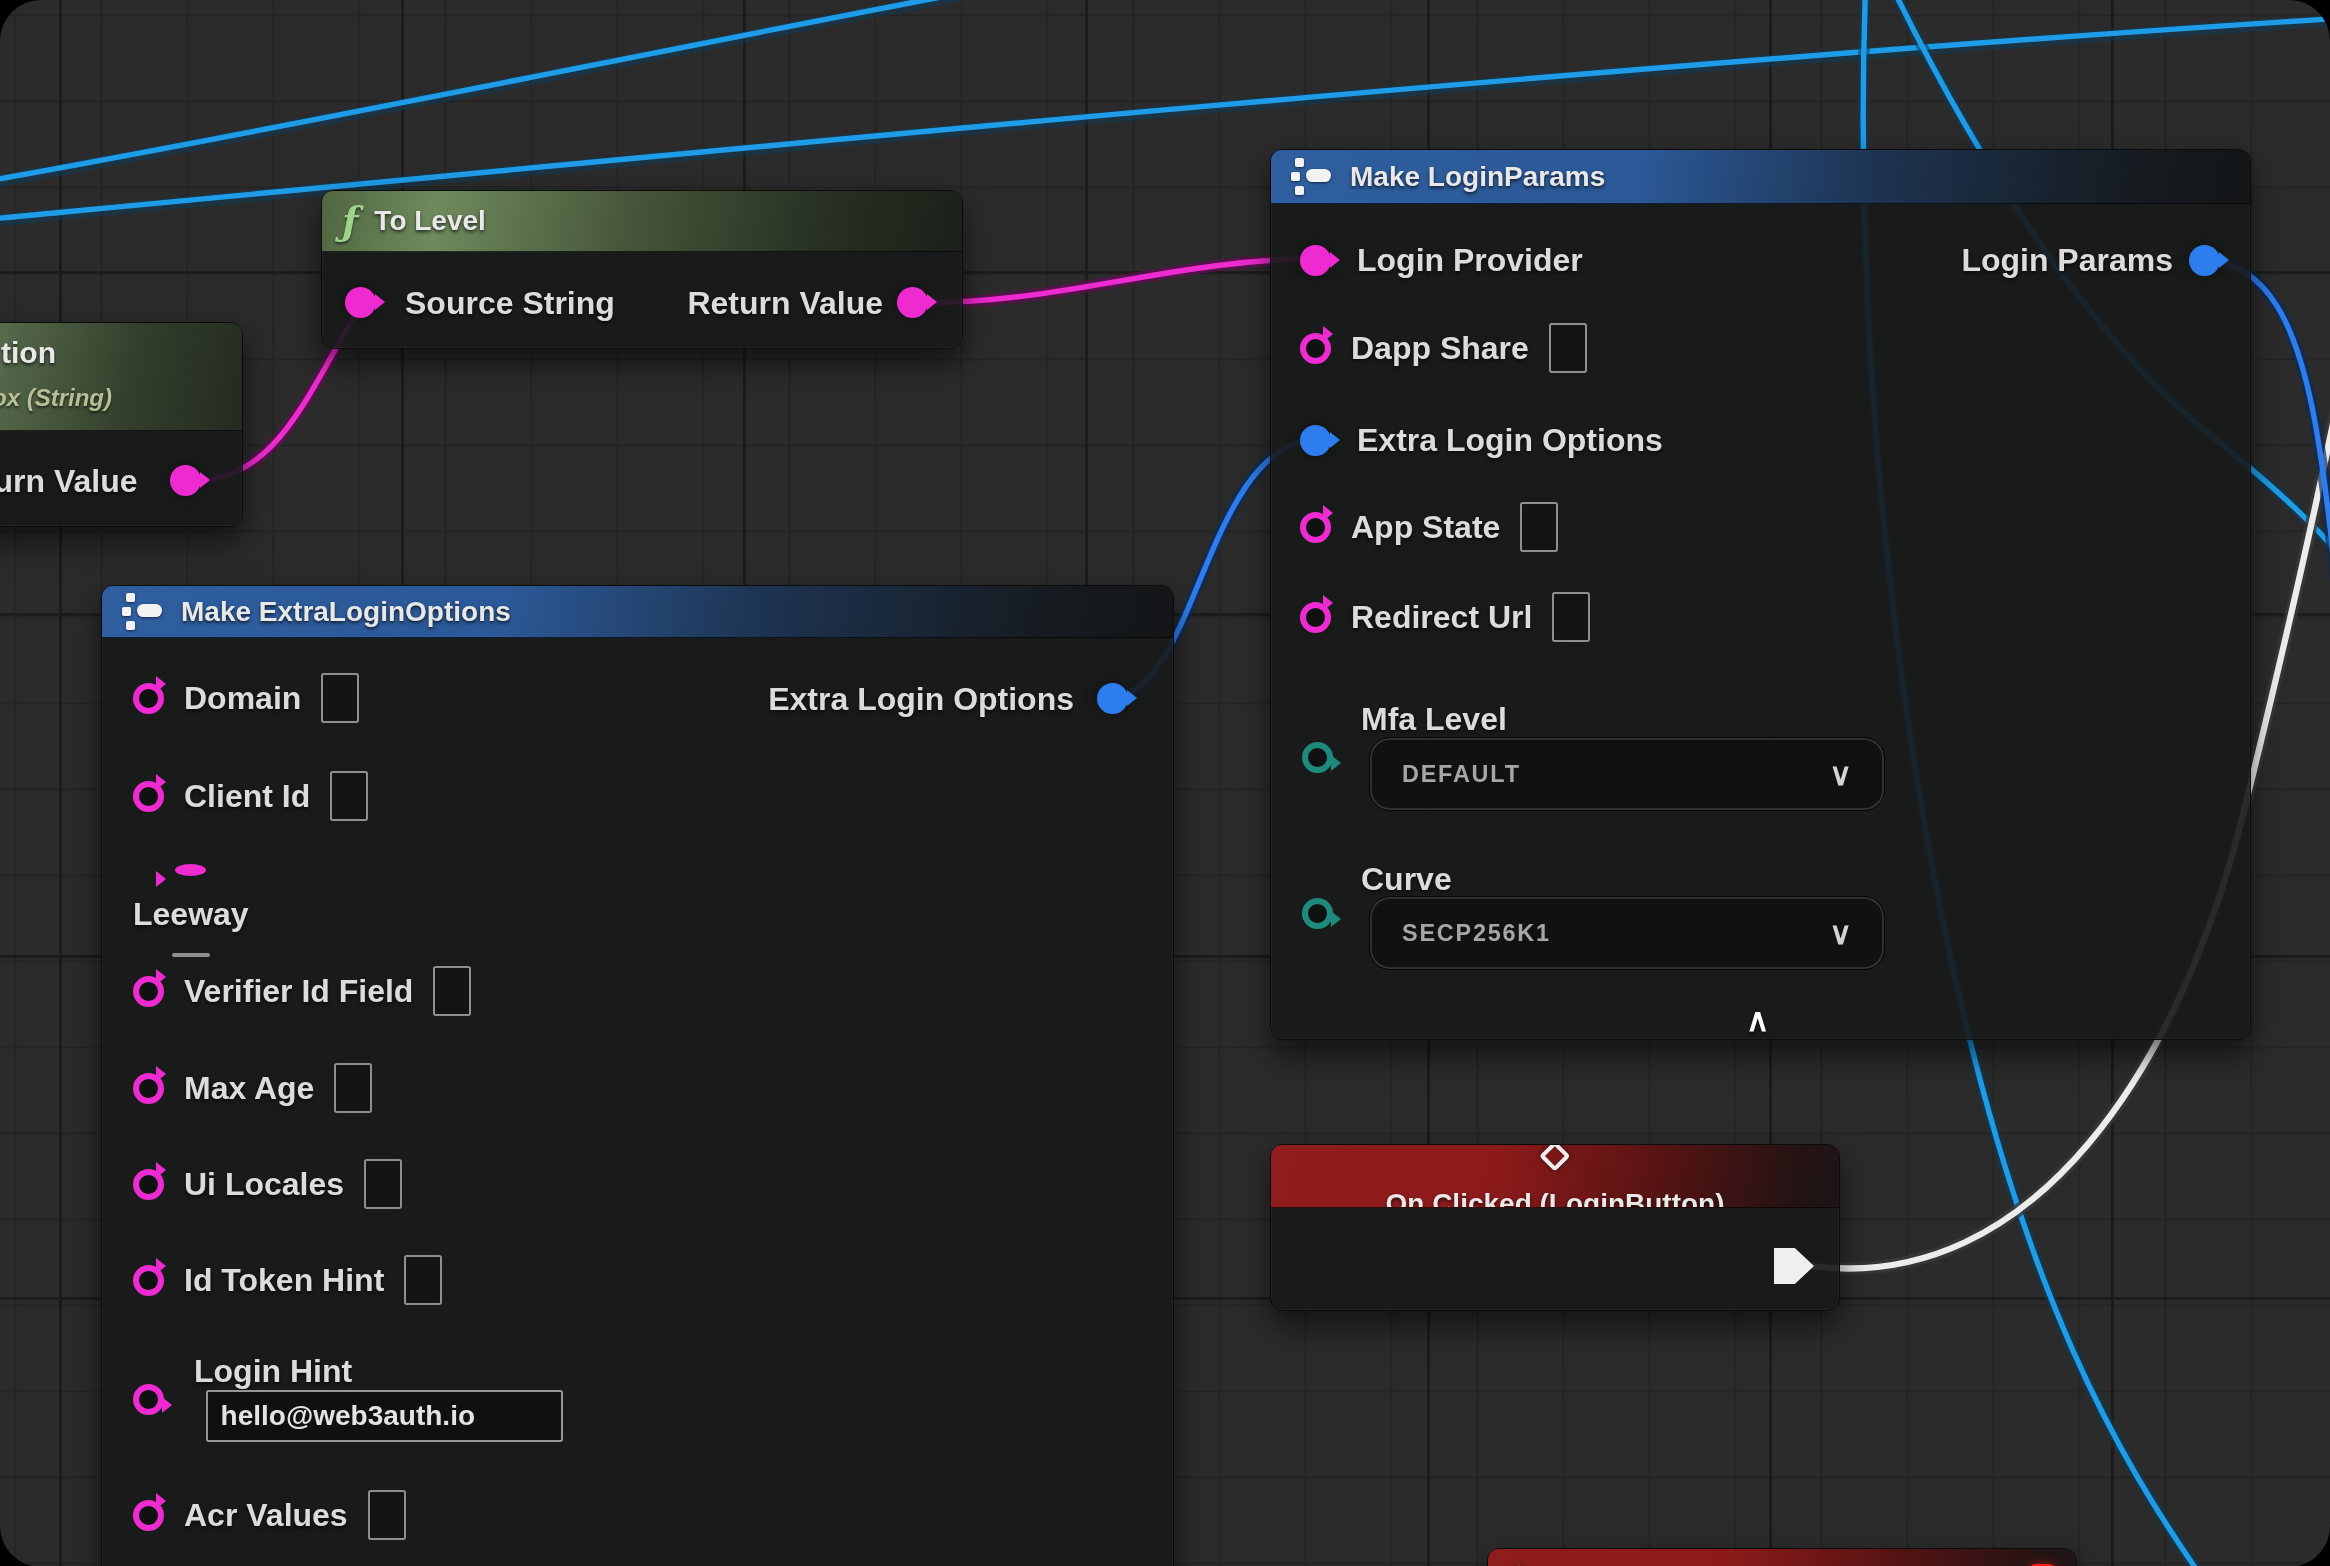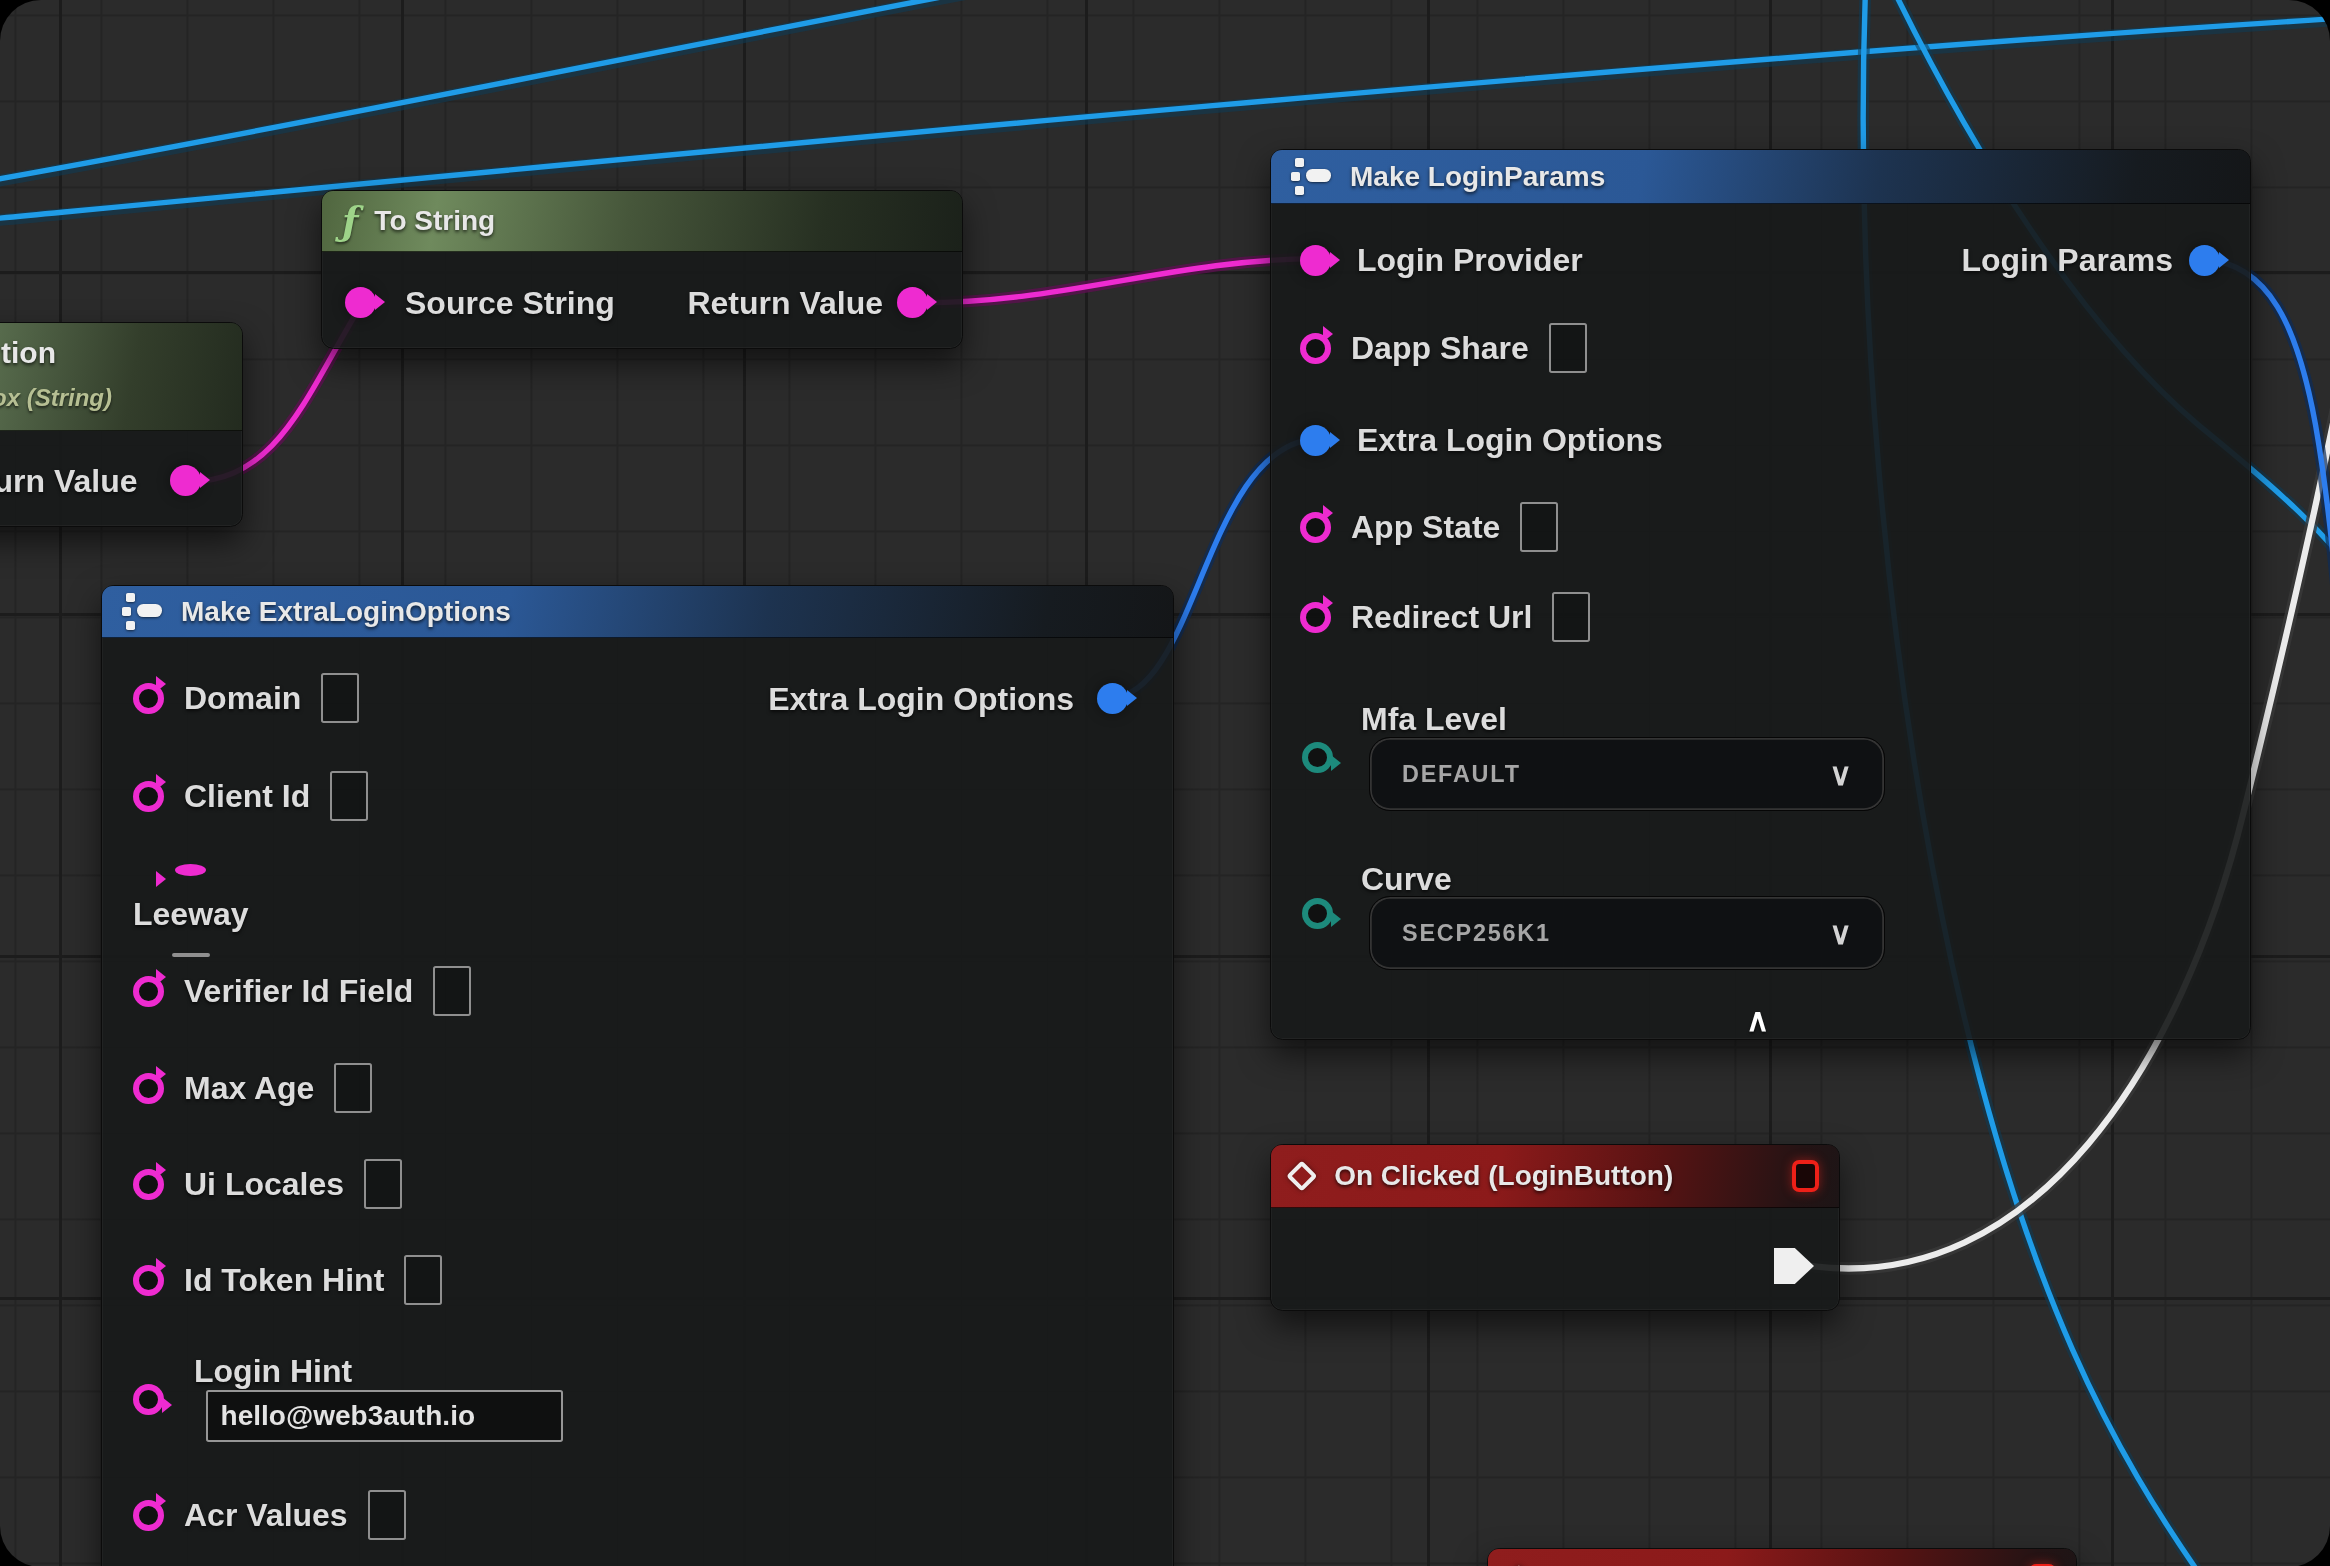--- a/index.html
+++ b/index.html
@@ -112,21 +112,21 @@
     </div>
     <div class="prow" style="left:99px;top:129px;">
       <span class="plabel">eturn Value</span>
     </div>
     <span class="pin filled c-pink" style="left:304px;top:142px;"></span>
   </div>
 
   <div class="node" style="left:321px;top:190px;width:642px;height:159px;">
     <div class="nhead green" style="height:61px;">
       <span class="fn-icon">ƒ</span>
-      <span class="ntitle">To String</span>
+      <span class="ntitle">To Level</span>
     </div>
     <span class="pin filled c-pink" style="left:23.4px;top:96px;"></span>
     <div class="prow" style="left:83px;top:83px;">
       <span class="plabel">Source String</span>
     </div>
     <div class="prow" style="right:79px;top:83px;">
       <span class="plabel">Return Value</span>
     </div>
     <span class="pin filled c-pink" style="left:575px;top:96px;"></span>
   </div>
@@ -248,21 +248,21 @@
     <span class="pin hollow c-teal" style="left:31px;top:748px;"></span>
     <div class="dropdown" style="left:98px;top:746px;">
       <span class="ddtext">SECP256K1</span>
       <span class="ddchev">∨</span>
     </div>
 
     <span class="collapse" style="left:475px;top:854px;">∧</span>
   </div>
 
   <div class="node" style="left:1270px;top:1144px;width:570px;height:167px;">
-    <div class="nhead red" style="height:63px;gap:21.6px;">
+    <div class="nhead red" style="height:63px;gap:21.6px;flex-direction:column;">
       <span class="diamond-icon"></span>
       <span class="ntitle">On Clicked (LoginButton)</span>
       <span class="redbox-icon" style="margin-left:auto;"></span>
     </div>
     <span class="exec-pin" style="right:25px;top:103px;"></span>
   </div>
 
   <div class="node" style="left:1487px;top:1548px;width:590px;height:135px;">
     <div class="nhead red" style="height:63px;gap:21.6px;">
       <span class="diamond-icon"></span>

